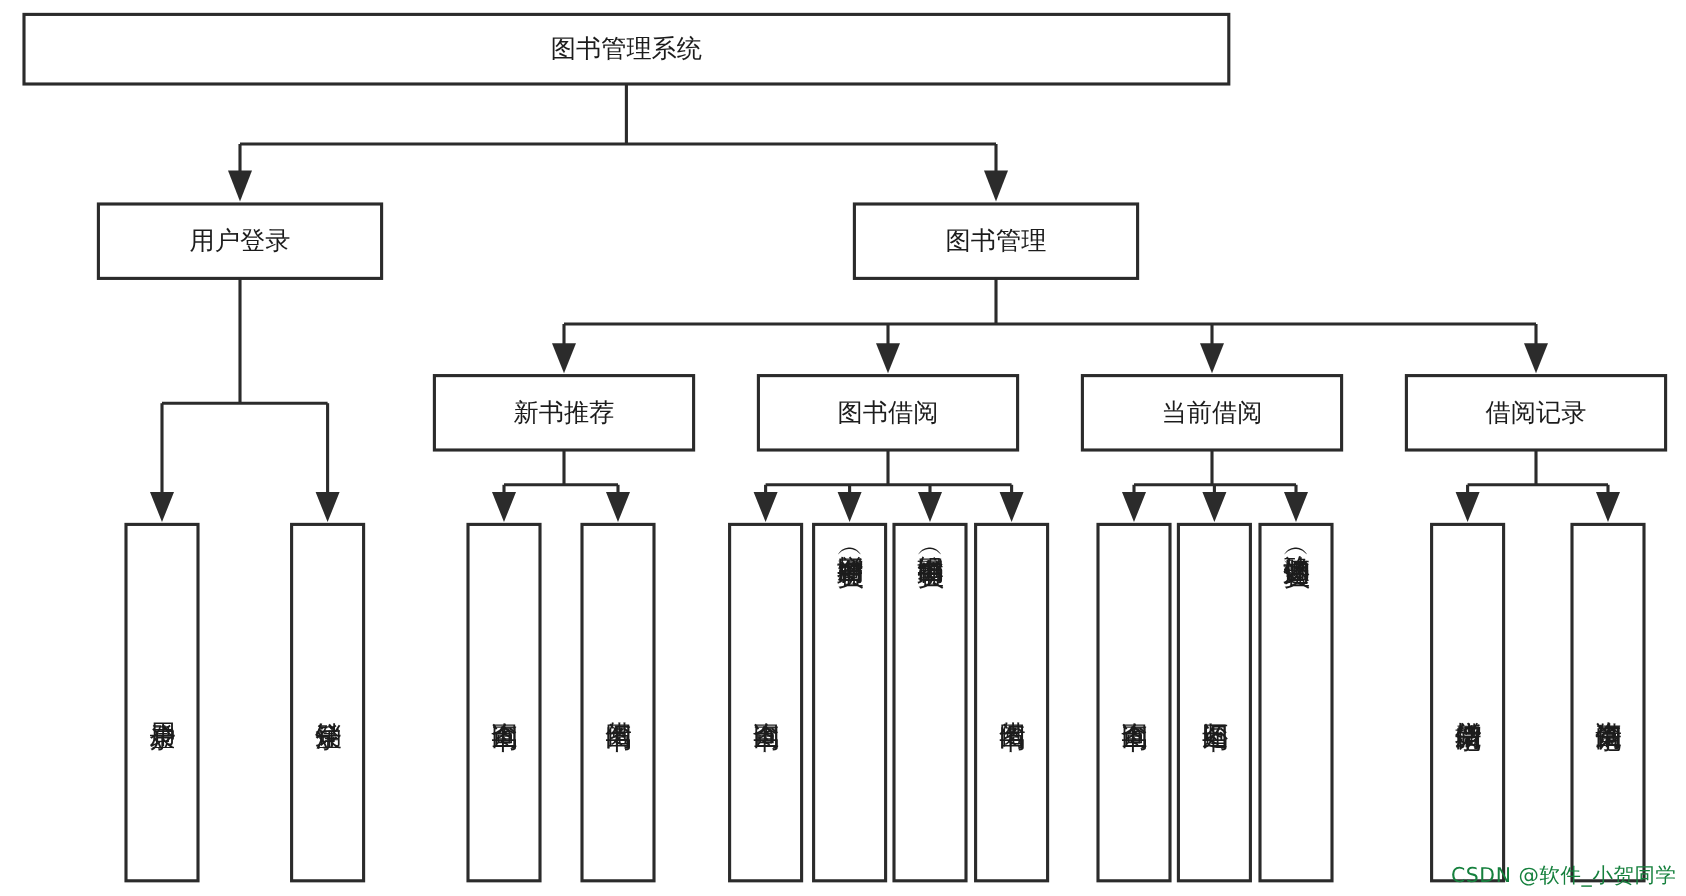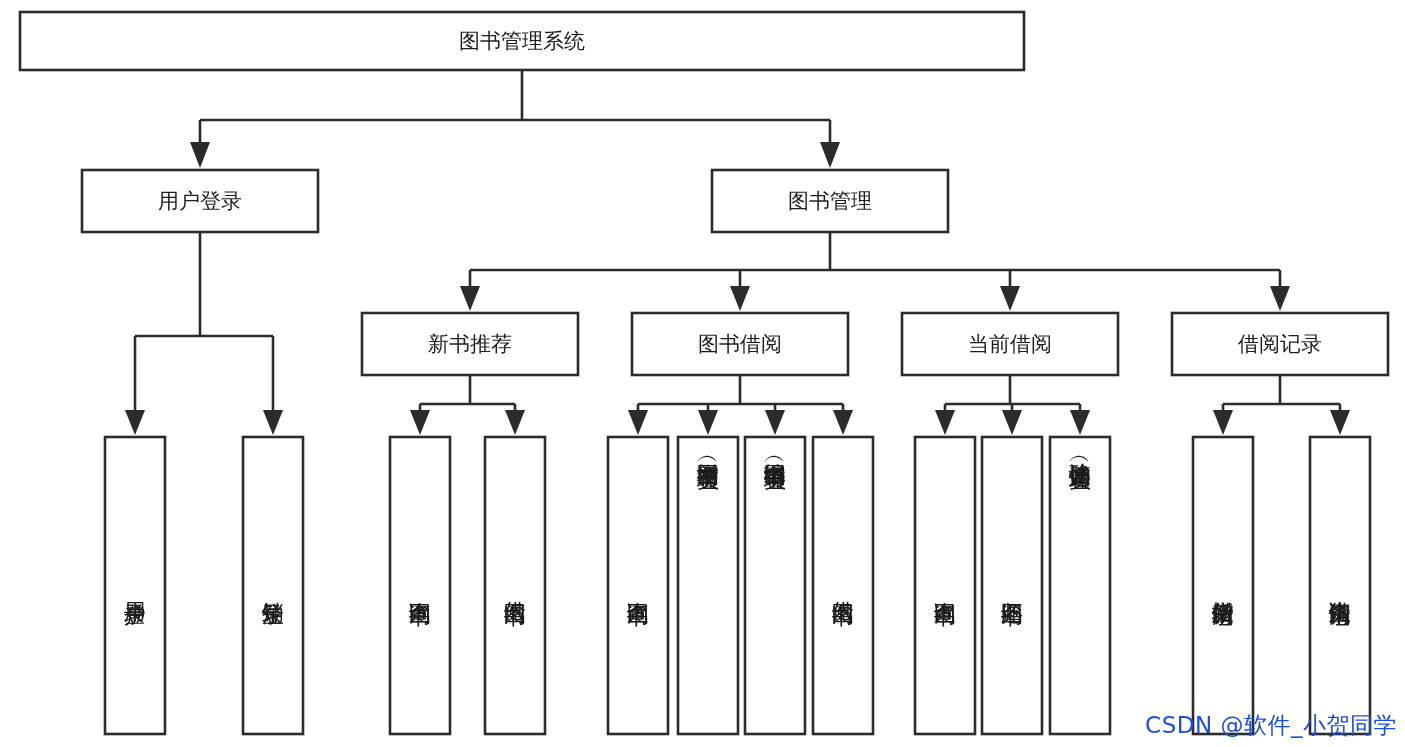--- a/index.html
+++ b/index.html
@@ -63,22 +63,22 @@
     justify-content: center;
     text-align: center;
     white-space: nowrap;
     pointer-events: none;
   }
   .watermark {
     position: absolute;
     right: 8px;
     bottom: 6px;
     font-family: "DejaVu Sans", "Liberation Sans", sans-serif;
-    font-size: 23px;
-    color: #1d4ed8;
+    font-size: 17px;
+    color: #15803d;
     letter-spacing: 0.5px;
     white-space: nowrap;
   }
 </style>
 </head>
 <body>
 
 <div id="diagram-root">
 
   <svg class="flowchart" viewBox="0 0 1405 747" xmlns="http://www.w3.org/2000/svg">

